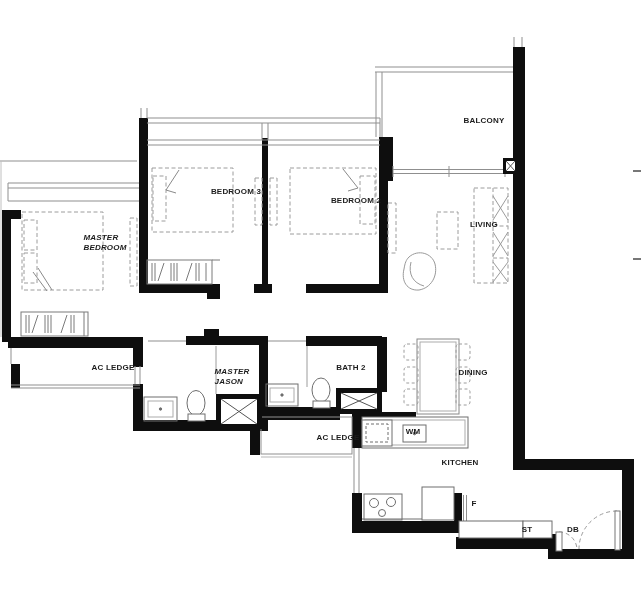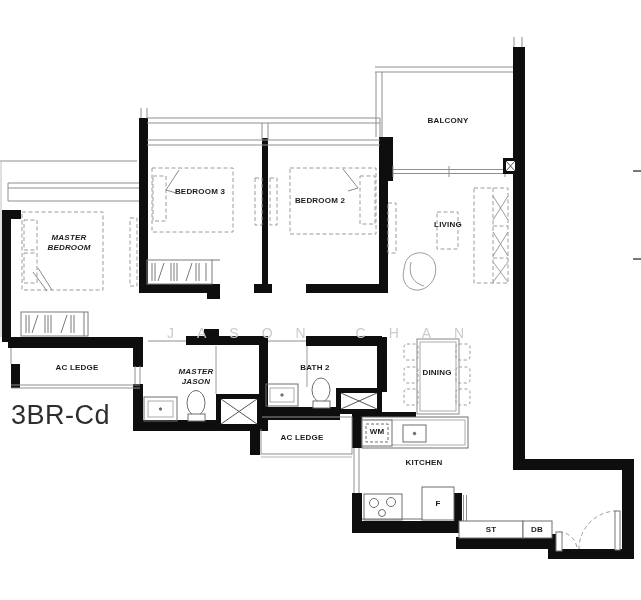--- a/index.html
+++ b/index.html
@@ -3,22 +3,23 @@
 <meta charset="utf-8">
 <style>
   html,body{margin:0;padding:0;background:#ffffff;}
   #stage{
     position:relative;width:641px;height:600px;background:#ffffff;overflow:hidden;
     font-family:"Liberation Sans",sans-serif;
   }
   #plan-svg{position:absolute;left:0;top:0;}
   .lbl{
     position:absolute;color:#1c1c1c;font-size:8px;font-weight:700;letter-spacing:.2px;
-    text-align:center;white-space:nowrap;line-height:1.25;
+    text-align:left;white-space:nowrap;line-height:1.25;
     transform:translate(-50%,-50%);
+    margin-left:36px;
   }
   .lbl span{display:block;font-style:italic;}
   #unit-type-label{
     position:absolute;left:11px;top:400px;color:#2e2e2e;font-size:27px;font-weight:400;
     letter-spacing:.5px;white-space:nowrap;
   }
   #watermark-text{
     position:absolute;left:167px;top:325px;color:#cbcbcb;font-size:14px;font-weight:400;
     letter-spacing:23px;white-space:pre;
   }
@@ -310,16 +311,14 @@
   </div>
   <div class="lbl" style="left:315px;top:368px">BATH 2</div>
   <div class="lbl" style="left:77px;top:368px">AC LEDGE</div>
   <div class="lbl" style="left:302px;top:438px">AC LEDGE</div>
   <div class="lbl" style="left:377px;top:432px">WM</div>
   <div class="lbl" style="left:424px;top:463px">KITCHEN</div>
   <div class="lbl" style="left:438px;top:504px">F</div>
   <div class="lbl" style="left:491px;top:530px">ST</div>
   <div class="lbl" style="left:537px;top:530px">DB</div>
 
-  <div id="unit-type-label">3BR-Cd</div>
-  <div id="watermark-text">JASON CHAN</div>
 
 </div>
 
 </body></html>

